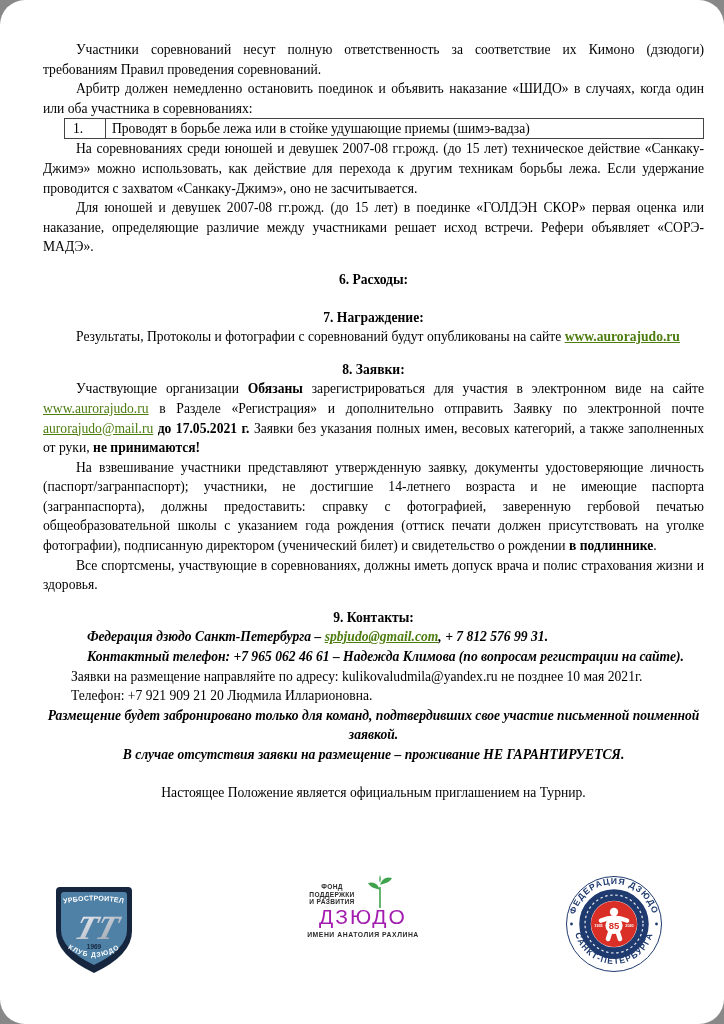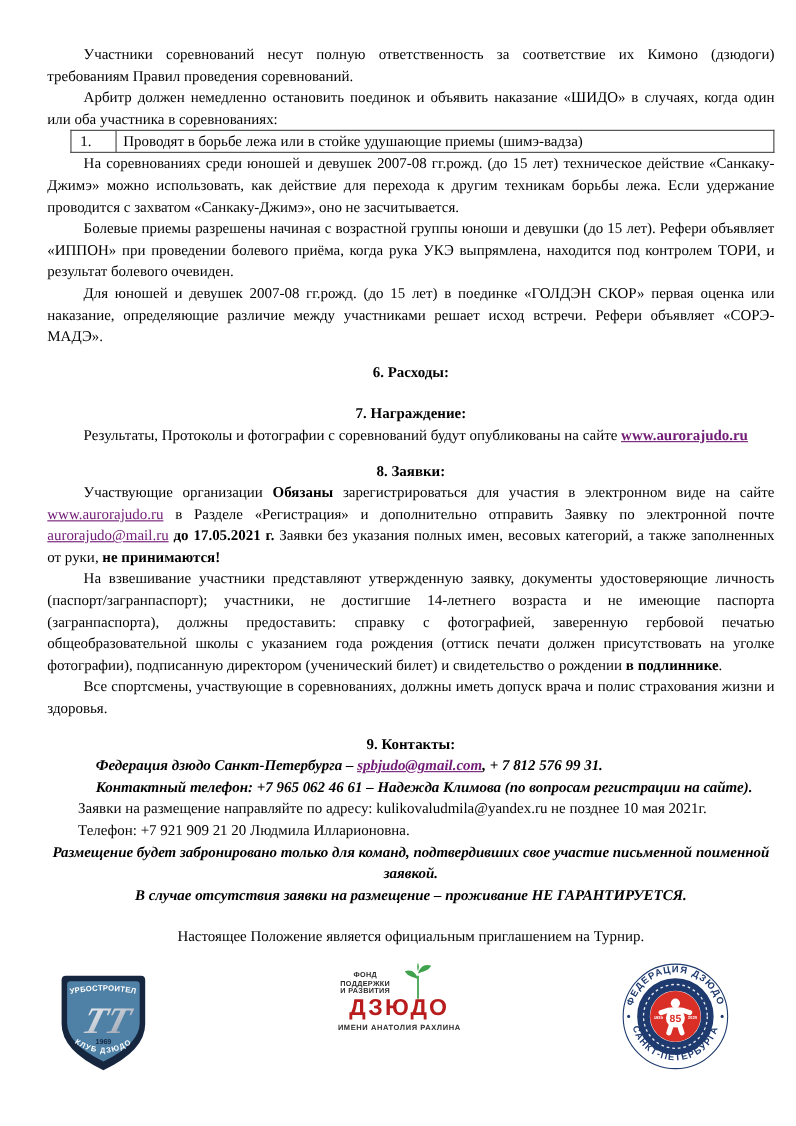--- a/index.html
+++ b/index.html
@@ -6,29 +6,30 @@
   .page{
     position:relative;
     width:724px;height:1024px;
     margin:0 auto;
     background:#ffffff;
     font-family:"Liberation Serif", serif;
     color:#000;
     box-sizing:border-box;
     padding:40px 20px 0 43px;
     overflow:hidden;
+    border-radius:25px;
   }
   p{margin:0;font-size:13.6px;line-height:19.6px;}
   .body{text-align:justify;}
   .ind{text-indent:33px;}
   .sub-h{font-weight:bold;text-indent:41px;margin-top:9px;}
   .sec-h{font-weight:bold;text-align:center;margin-top:13px;}
   .sec-h.big-gap{margin-top:18px;}
   b{font-weight:bold;}
-  .link{color:#701a75;text-decoration:underline;cursor:pointer;}
+  .link{color:#4d7c0f;text-decoration:underline;cursor:pointer;}
   .link.bold{font-weight:bold;}
   .rule-table{border-collapse:collapse;margin-left:21px;width:640px;table-layout:fixed;}
   .rule-table td{
     border:1px solid #444;
     font-size:13.6px;line-height:17px;
     padding:0 6px;height:19px;
     font-family:"Liberation Serif", serif;
   }
   .rule-table td.num{width:26px;padding-left:8px;}
   .contact-bold{font-weight:bold;margin-left:44px;font-style:italic;}
@@ -39,21 +40,21 @@
   .logo{position:absolute;}
   .logo-fund{left:299px;top:880px;width:128px;font-family:"Liberation Sans", sans-serif;}
   .fund-top{position:relative;height:26px;}
   .fund-small{
     position:absolute;left:2px;top:3px;width:62px;
     font-size:6.6px;line-height:7.6px;letter-spacing:.3px;
     color:#2b2b2b;text-align:center;font-weight:bold;
   }
   .fund-sprout{position:absolute;left:66px;top:-5px;}
   .fund-title{
-    font-size:21px;font-weight:bold;color:#b91c1c;
+    font-size:21px;font-weight:normal;color:#a21caf;
     letter-spacing:2px;text-align:center;line-height:22px;
   }
   .fund-sub{
     font-size:6.8px;letter-spacing:.55px;color:#2b2b2b;
     text-align:center;margin-top:3px;font-weight:bold;
   }
 </style>
 </head>
 <body>
 
@@ -66,21 +67,20 @@
   <table class="rule-table">
     <tbody>
         <tr>
       <td class="num">1.</td>
       <td>Проводят в борьбе лежа или в стойке удушающие приемы (шимэ-вадза)</td>
     </tr>
   </tbody>
     </table>
 
   <p class="body ind">На соревнованиях среди юношей и девушек 2007-08 гг.рожд. (до 15 лет) техническое действие «Санкаку-Джимэ» можно использовать, как действие для перехода к другим техникам борьбы лежа. Если удержание проводится с захватом «Санкаку-Джимэ», оно не засчитывается.</p>
-  <p class="body ind">Болевые приемы разрешены начиная с возрастной группы юноши и девушки (до 15 лет). Рефери объявляет «ИППОН» при проведении болевого приёма, когда рука УКЭ выпрямлена, находится под контролем ТОРИ, и результат болевого очевиден.</p>
   <p class="body ind">Для юношей и девушек 2007-08 гг.рожд. (до 15 лет) в поединке «ГОЛДЭН СКОР» первая оценка или наказание, определяющие различие между участниками решает исход встречи. Рефери объявляет «СОРЭ-МАДЭ».</p>
 
   <p class="sec-h">6. Расходы:</p>
 
   <p class="sec-h big-gap">7. Награждение:</p>
   <p class="body ind"><span>Результаты, Протоколы и фотографии с соревнований будут опубликованы на сайте </span><a class="link bold">www.aurorajudo.ru</a></p>
 
   <p class="sec-h">8. Заявки:</p>
   <p class="body ind"><span>Участвующие организации </span><b>Обязаны</b><span> зарегистрироваться для участия в электронном виде на сайте </span><a class="link">www.aurorajudo.ru</a><span> в Разделе «Регистрация» и дополнительно отправить Заявку по электронной почте </span><a class="link">aurorajudo@mail.ru</a><b> до 17.05.2021 г.</b><span> Заявки без указания полных имен, весовых категорий, а также заполненных от руки, </span><b>не принимаются!</b></p>
   <p class="body ind"><span>На взвешивание участники представляют утвержденную заявку, документы удостоверяющие личность (паспорт/загранпаспорт); участники, не достигшие 14-летнего возраста и не имеющие паспорта (загранпаспорта), должны предоставить: справку с фотографией, заверенную гербовой печатью общеобразовательной школы с указанием года рождения (оттиск печати должен присутствовать на уголке фотографии), подписанную директором (ученический билет) и свидетельство о рождении </span><b>в подлиннике</b><span>.</span></p>

